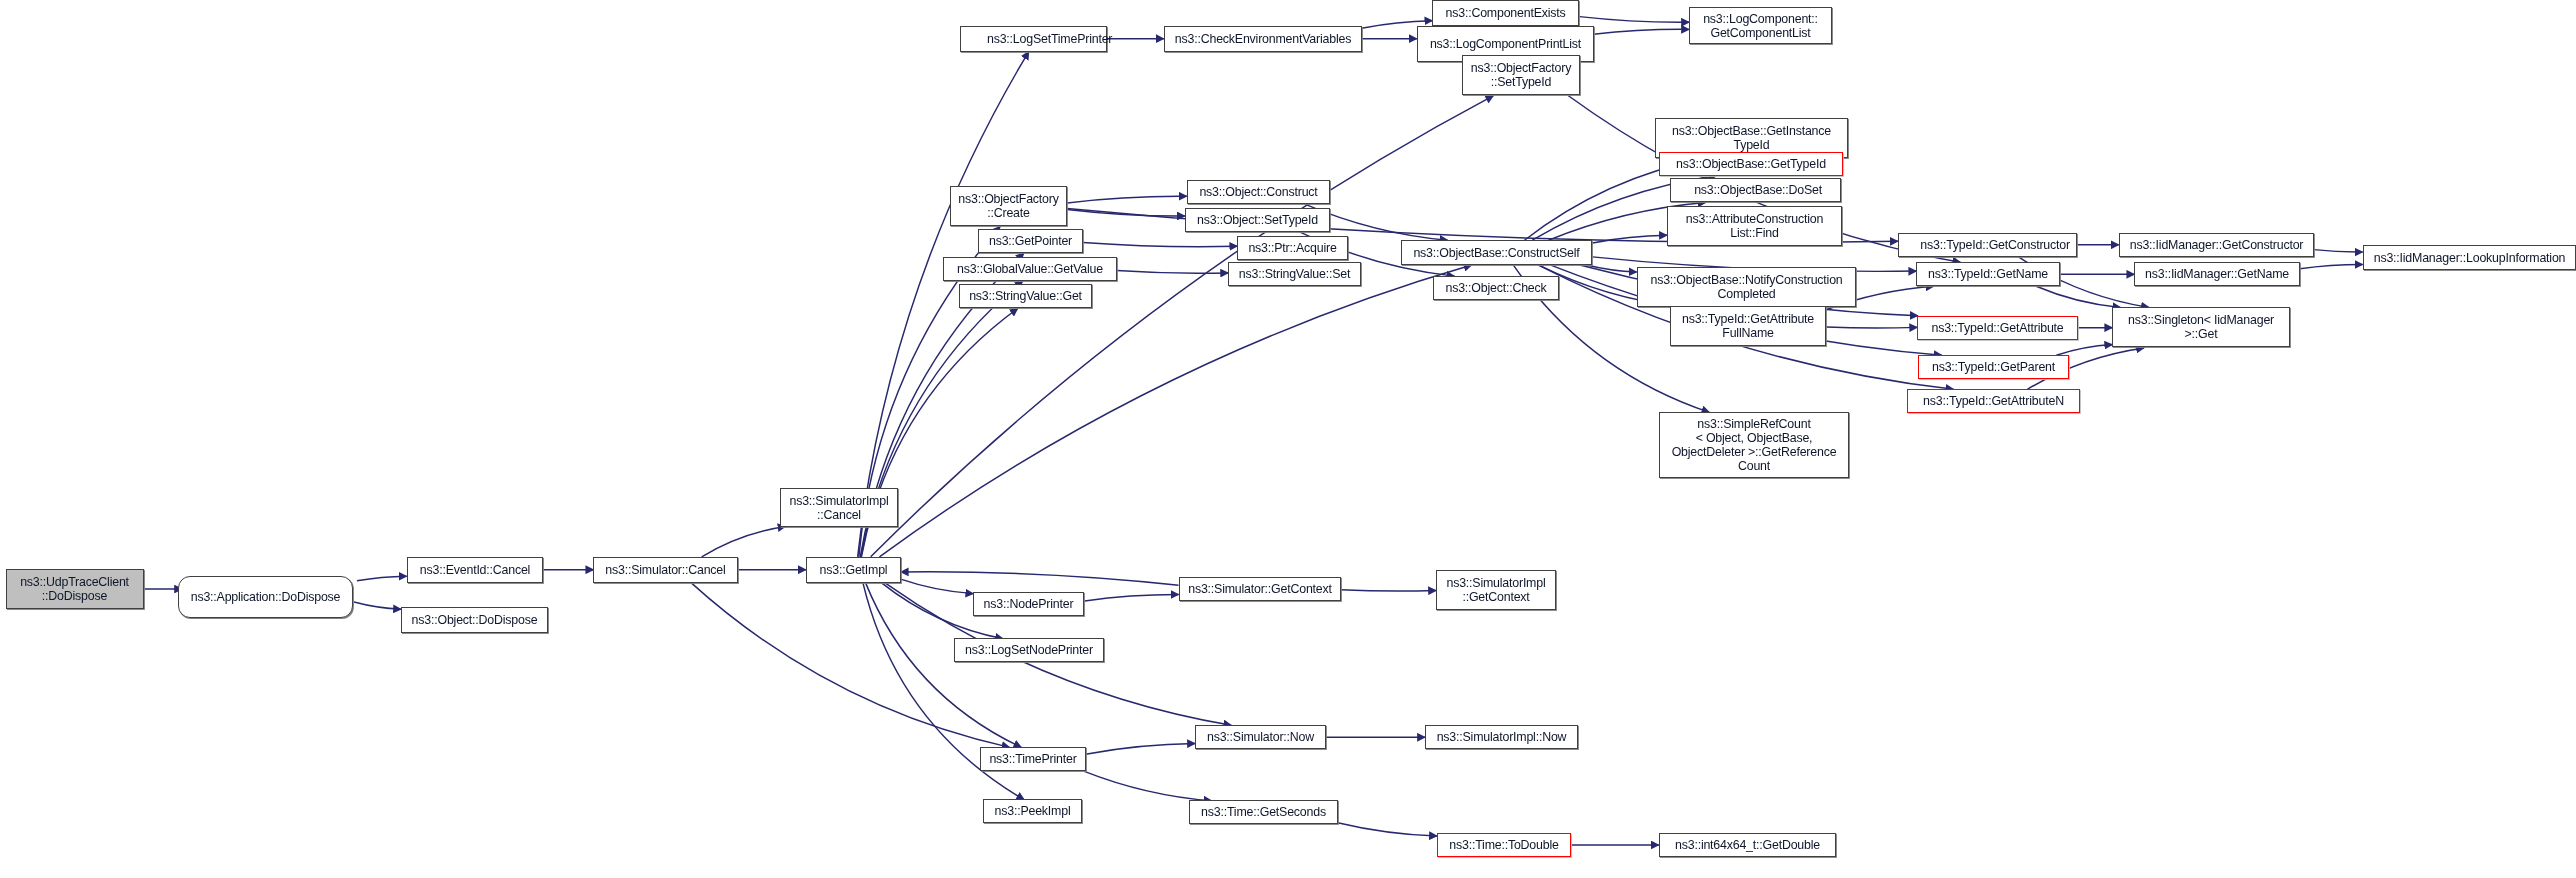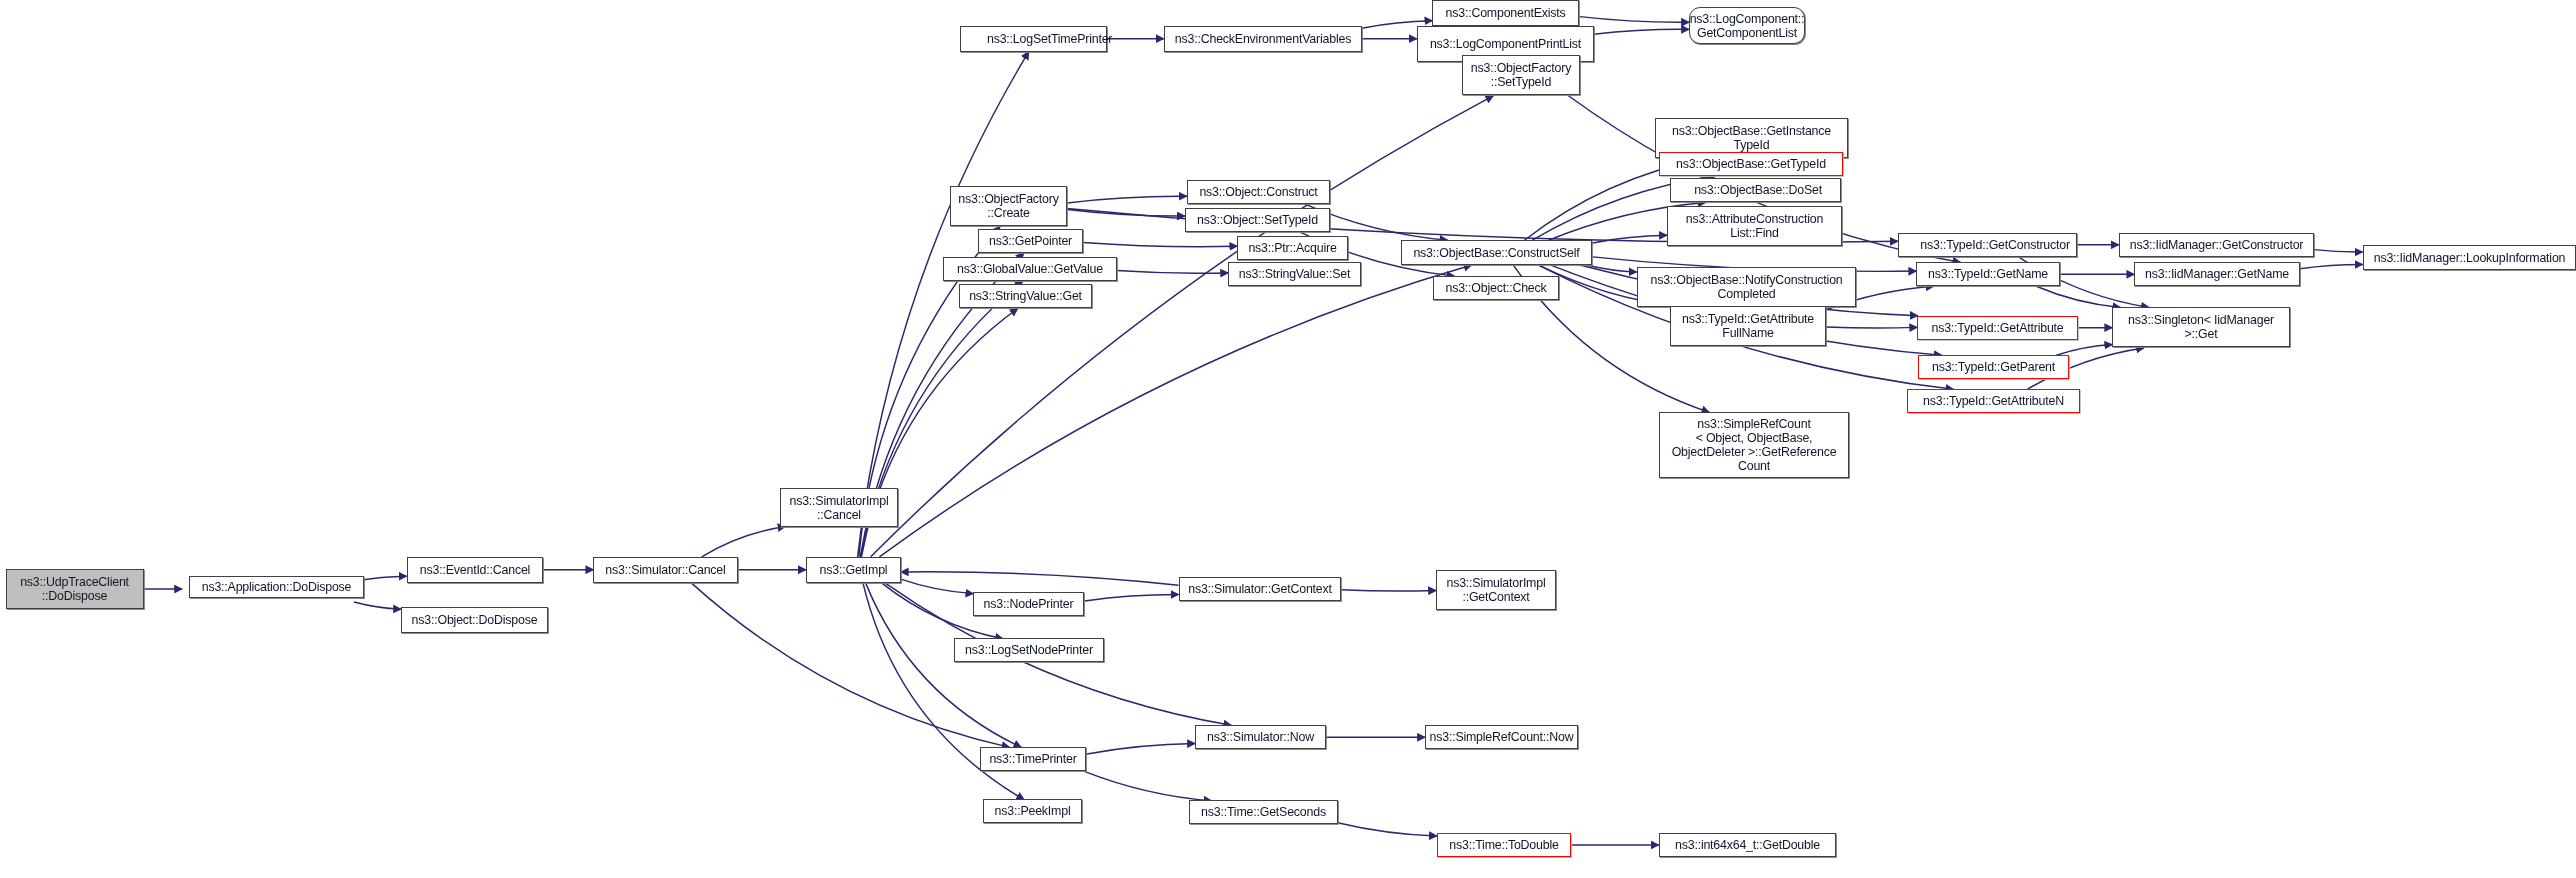--- a/index.html
+++ b/index.html
@@ -98,32 +98,32 @@
         <path d="M 1441 801 Q 1495 801 1549 801" fill="none" stroke="#28286e" stroke-width="1.6" marker-end="url(#arrow)"></path>
         <path d="M 1180 819.4242424242424 Q 1239.0125962792297 808.6281945841014 1299 807.8848484848485" fill="none" stroke="#28286e" stroke-width="1.6" marker-end="url(#arrow)"></path>
         <path d="M 1178.646551724138 838 Q 1245.369852429949 864.279775280996 1316.853448275862 870" fill="none" stroke="#28286e" stroke-width="1.6" marker-end="url(#arrow)"></path>
         <path d="M 1454 893.8206106870228 Q 1507.2611800899595 906.5649459001995 1562 908.2480916030535" fill="none" stroke="#28286e" stroke-width="1.6" marker-end="url(#arrow)"></path>
         <path d="M 1708 918 Q 1755.5 918 1803 918" fill="none" stroke="#28286e" stroke-width="1.6" marker-end="url(#arrow)"></path>
       </g>
   </svg>
   <div id="node-layer">
       <div class="node root" style="left: 5.5px; top: 569px; width: 138px; height: 40px;">ns3::UdpTraceClient
 ::DoDispose</div>
-      <div class="node" style="left: 189px; top: 576px; width: 175px; height: 22px;">ns3::Application::DoDispose</div>
+      <div class="node" style="left: 178px; top: 576px; width: 175px; height: 42px; border-radius: 12px;">ns3::Application::DoDispose</div>
       <div class="node" style="left: 407px; top: 557px; width: 136px; height: 26px;">ns3::EventId::Cancel</div>
       <div class="node" style="left: 401px; top: 607px; width: 147px; height: 26px;">ns3::Object::DoDispose</div>
       <div class="node" style="left: 593px; top: 557px; width: 145px; height: 26px;">ns3::Simulator::Cancel</div>
       <div class="node" style="left: 806px; top: 557px; width: 95px; height: 26px;">ns3::GetImpl</div>
       <div class="node" style="left: 780px; top: 488px; width: 118px; height: 39px;">ns3::SimulatorImpl
 ::Cancel</div>
       <div class="node" style="left: 960px; top: 26px; width: 147px; height: 26px; padding-left: 35px;">ns3::LogSetTimePrinter</div>
       <div class="node" style="left: 1164px; top: 26px; width: 198px; height: 26px;">ns3::CheckEnvironmentVariables</div>
       <div class="node" style="left: 1432px; top: 0px; width: 147px; height: 26px;">ns3::ComponentExists</div>
       <div class="node" style="left: 1417px; top: 26px; width: 177px; height: 36px;">ns3::LogComponentPrintList</div>
-      <div class="node" style="left: 1689px; top: 7.4px; width: 116px; height: 37px; border-radius: 11px;">ns3::LogComponent::
+      <div class="node" style="left: 1689px; top: 7.4px; width: 143px; height: 37px;">ns3::LogComponent::
 GetComponentList</div>
       <div class="node" style="left: 1462px; top: 55px; width: 118px; height: 40px;">ns3::ObjectFactory
 ::SetTypeId</div>
       <div class="node" style="left: 1655px; top: 118px; width: 193px; height: 40px;">ns3::ObjectBase::GetInstance
 TypeId</div>
       <div class="node red" style="left: 1659px; top: 152px; width: 184px; height: 24px;">ns3::ObjectBase::GetTypeId</div>
       <div class="node" style="left: 1670px; top: 178px; width: 171px; height: 24px; padding-left: 8px;">ns3::ObjectBase::DoSet</div>
       <div class="node" style="left: 1667px; top: 206px; width: 175px; height: 40px;">ns3::AttributeConstruction
 List::Find</div>
       <div class="node" style="left: 950px; top: 186px; width: 117px; height: 40px;">ns3::ObjectFactory
@@ -154,21 +154,21 @@
       <div class="node" style="left: 1659px; top: 412px; width: 190px; height: 66px;">ns3::SimpleRefCount
 &lt; Object, ObjectBase,
  ObjectDeleter &gt;::GetReference
 Count</div>
       <div class="node" style="left: 1179px; top: 577px; width: 162px; height: 24px;">ns3::Simulator::GetContext</div>
       <div class="node" style="left: 1436px; top: 570px; width: 120px; height: 40px;">ns3::SimulatorImpl
 ::GetContext</div>
       <div class="node" style="left: 973px; top: 592px; width: 111px; height: 24px;">ns3::NodePrinter</div>
       <div class="node" style="left: 954px; top: 638px; width: 150px; height: 24px;">ns3::LogSetNodePrinter</div>
       <div class="node" style="left: 1195px; top: 725px; width: 131px; height: 24px;">ns3::Simulator::Now</div>
-      <div class="node" style="left: 1425px; top: 725px; width: 153px; height: 24px;">ns3::SimpleRefCount::Now</div>
+      <div class="node" style="left: 1425px; top: 725px; width: 153px; height: 24px;">ns3::SimulatorImpl::Now</div>
       <div class="node" style="left: 980px; top: 747px; width: 106px; height: 24px;">ns3::TimePrinter</div>
       <div class="node" style="left: 983px; top: 799px; width: 99px; height: 24px;">ns3::PeekImpl</div>
       <div class="node" style="left: 1189px; top: 800px; width: 149px; height: 24px;">ns3::Time::GetSeconds</div>
       <div class="node red" style="left: 1437px; top: 833px; width: 134px; height: 24px;">ns3::Time::ToDouble</div>
       <div class="node" style="left: 1659px; top: 833px; width: 177px; height: 24px;">ns3::int64x64_t::GetDouble</div>
     </div>
 </div>
 
 
 </body></html>

